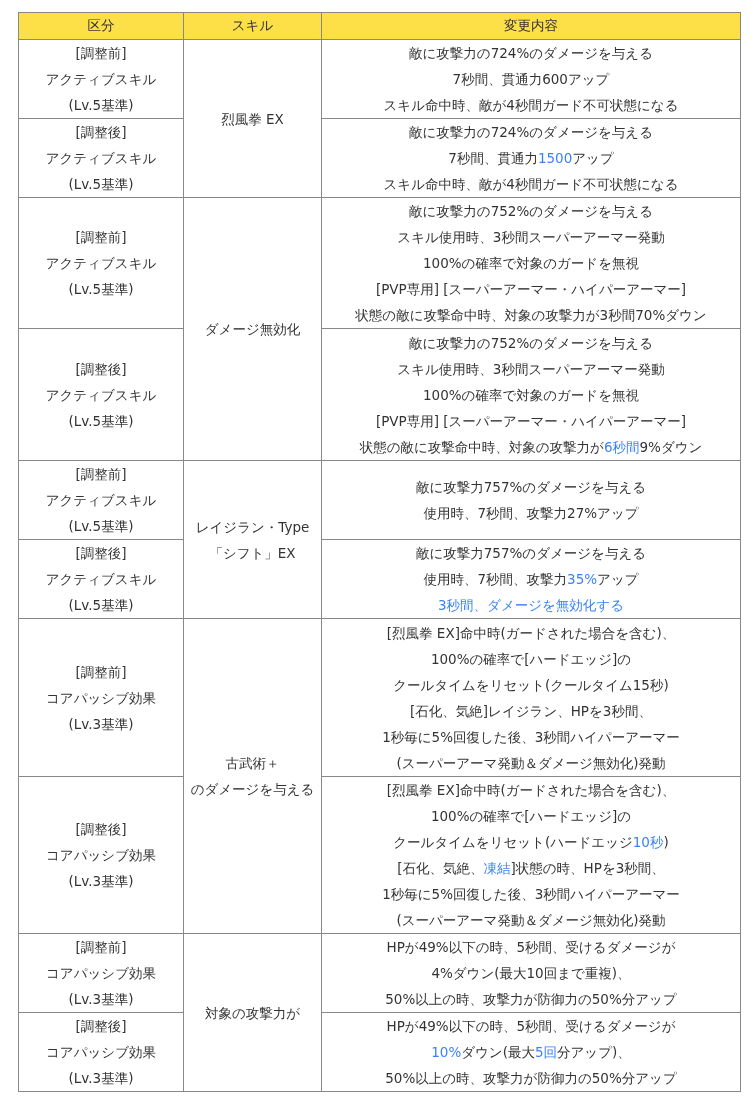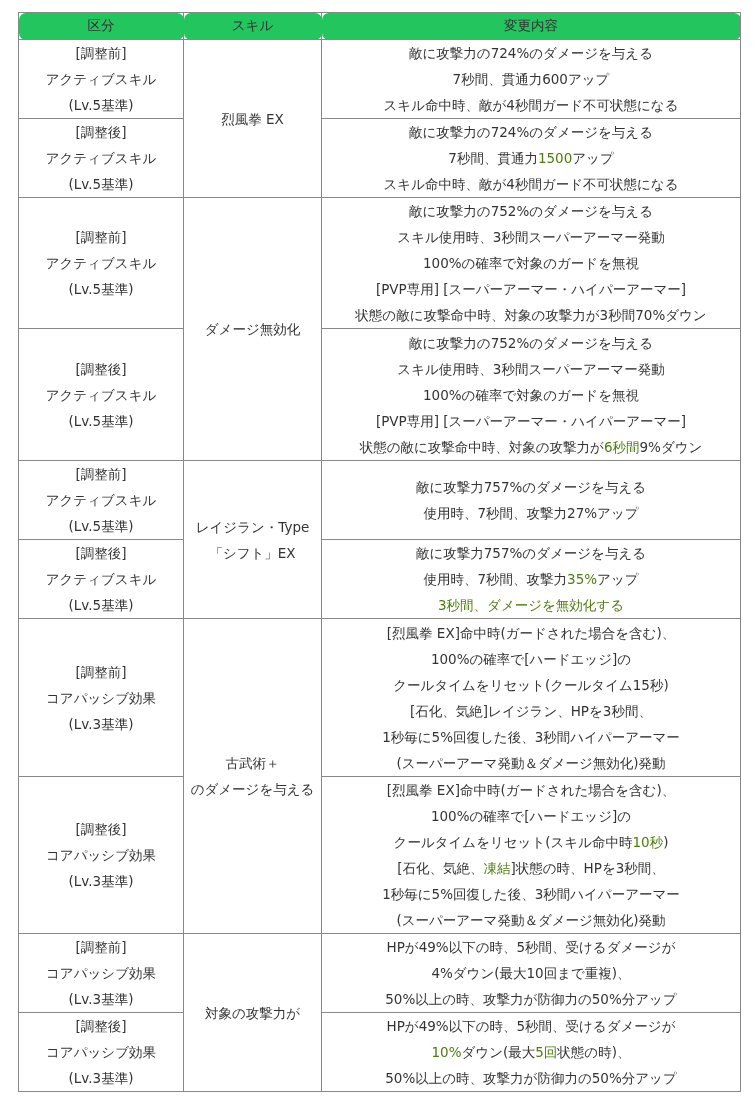--- a/index.html
+++ b/index.html
@@ -1,23 +1,23 @@
 <!DOCTYPE html>
 <html><head>
 <meta charset="utf-8">
 <style>
   html, body { margin:0; padding:0; background:#ffffff; }
   body { width:756px; height:1108px; position:relative; overflow:hidden;
          font-family:"DejaVu Sans","Liberation Sans",sans-serif; color:#333333; }
   table { position:absolute; left:18px; top:12px; width:722px; border-collapse:collapse;
           table-layout:fixed; font-size:13.5px; }
   th, td { border:1px solid #888888; text-align:center; vertical-align:middle; padding:0 2px; }
-  th { background:#22c55e; font-weight:normal; height:26px; color:#333;border-radius:7px; }
+  th { background:#fde047; font-weight:normal; height:26px; color:#333; }
   td .line { display:block; line-height:26px; white-space:nowrap; }
-  .red { color:#4d7c0f; }
+  .red { color:#3b82f6; }
   col.c1 { width:165px; } col.c2 { width:138px; } col.c3 { width:419px; }
 </style>
 </head>
 <body>
 
 <table>
   <colgroup>
       <col class="c1">
       <col class="c2">
       <col class="c3">
@@ -136,21 +136,21 @@
       </tr>
       <tr style="height: 157px;">
         <td>
           <span class="line">[調整後]</span>
           <span class="line">コアパッシブ効果</span>
           <span class="line">(Lv.3基準)</span>
         </td>
         <td>
           <span class="line"><span>[烈風拳 EX]命中時(ガードされた場合を含む)、</span></span>
           <span class="line"><span>100%の確率で[ハードエッジ]の</span></span>
-          <span class="line"><span>クールタイムをリセット(スキル命中時</span><span class="red">10秒</span><span>)</span></span>
+          <span class="line"><span>クールタイムをリセット(ハードエッジ</span><span class="red">10秒</span><span>)</span></span>
           <span class="line"><span>[石化、気絶、</span><span class="red">凍結</span><span>]状態の時、HPを3秒間、</span></span>
           <span class="line"><span>1秒毎に5%回復した後、3秒間ハイパーアーマー</span></span>
           <span class="line"><span>(スーパーアーマ発動＆ダメージ無効化)発動</span></span>
         </td>
       </tr>
       <tr style="height: 79px;">
         <td>
           <span class="line">[調整前]</span>
           <span class="line">コアパッシブ効果</span>
           <span class="line">(Lv.3基準)</span>
@@ -165,18 +165,18 @@
         </td>
       </tr>
       <tr style="height: 78px;">
         <td>
           <span class="line">[調整後]</span>
           <span class="line">コアパッシブ効果</span>
           <span class="line">(Lv.3基準)</span>
         </td>
         <td>
           <span class="line"><span>HPが49%以下の時、5秒間、受けるダメージが</span></span>
-          <span class="line"><span class="red">10%</span><span>ダウン(最大</span><span class="red">5回</span><span>状態の時)、</span></span>
+          <span class="line"><span class="red">10%</span><span>ダウン(最大</span><span class="red">5回</span><span>分アップ)、</span></span>
           <span class="line"><span>50%以上の時、攻撃力が防御力の50%分アップ</span></span>
         </td>
       </tr>
     </tbody>
 </table>
 
 </body></html>

